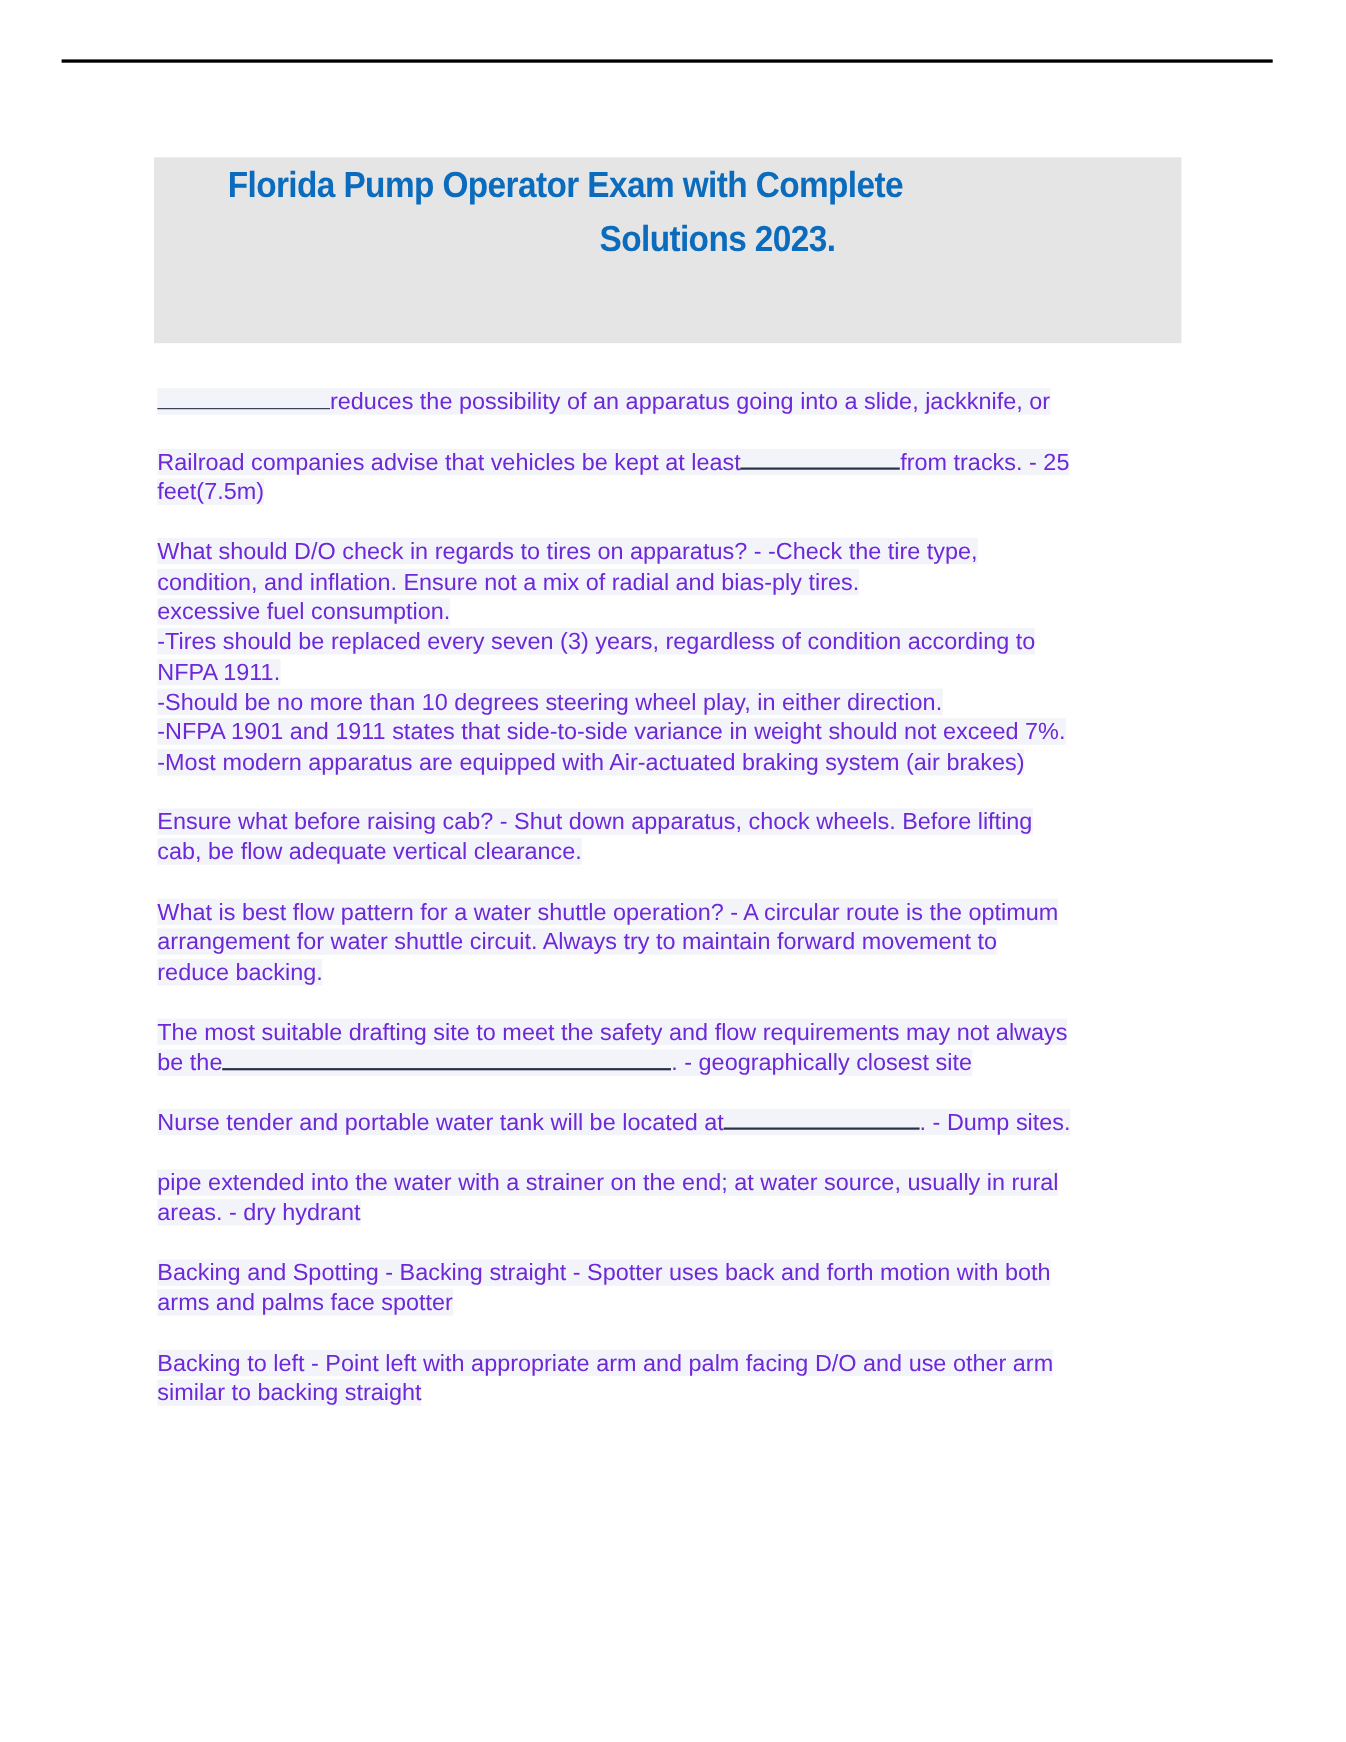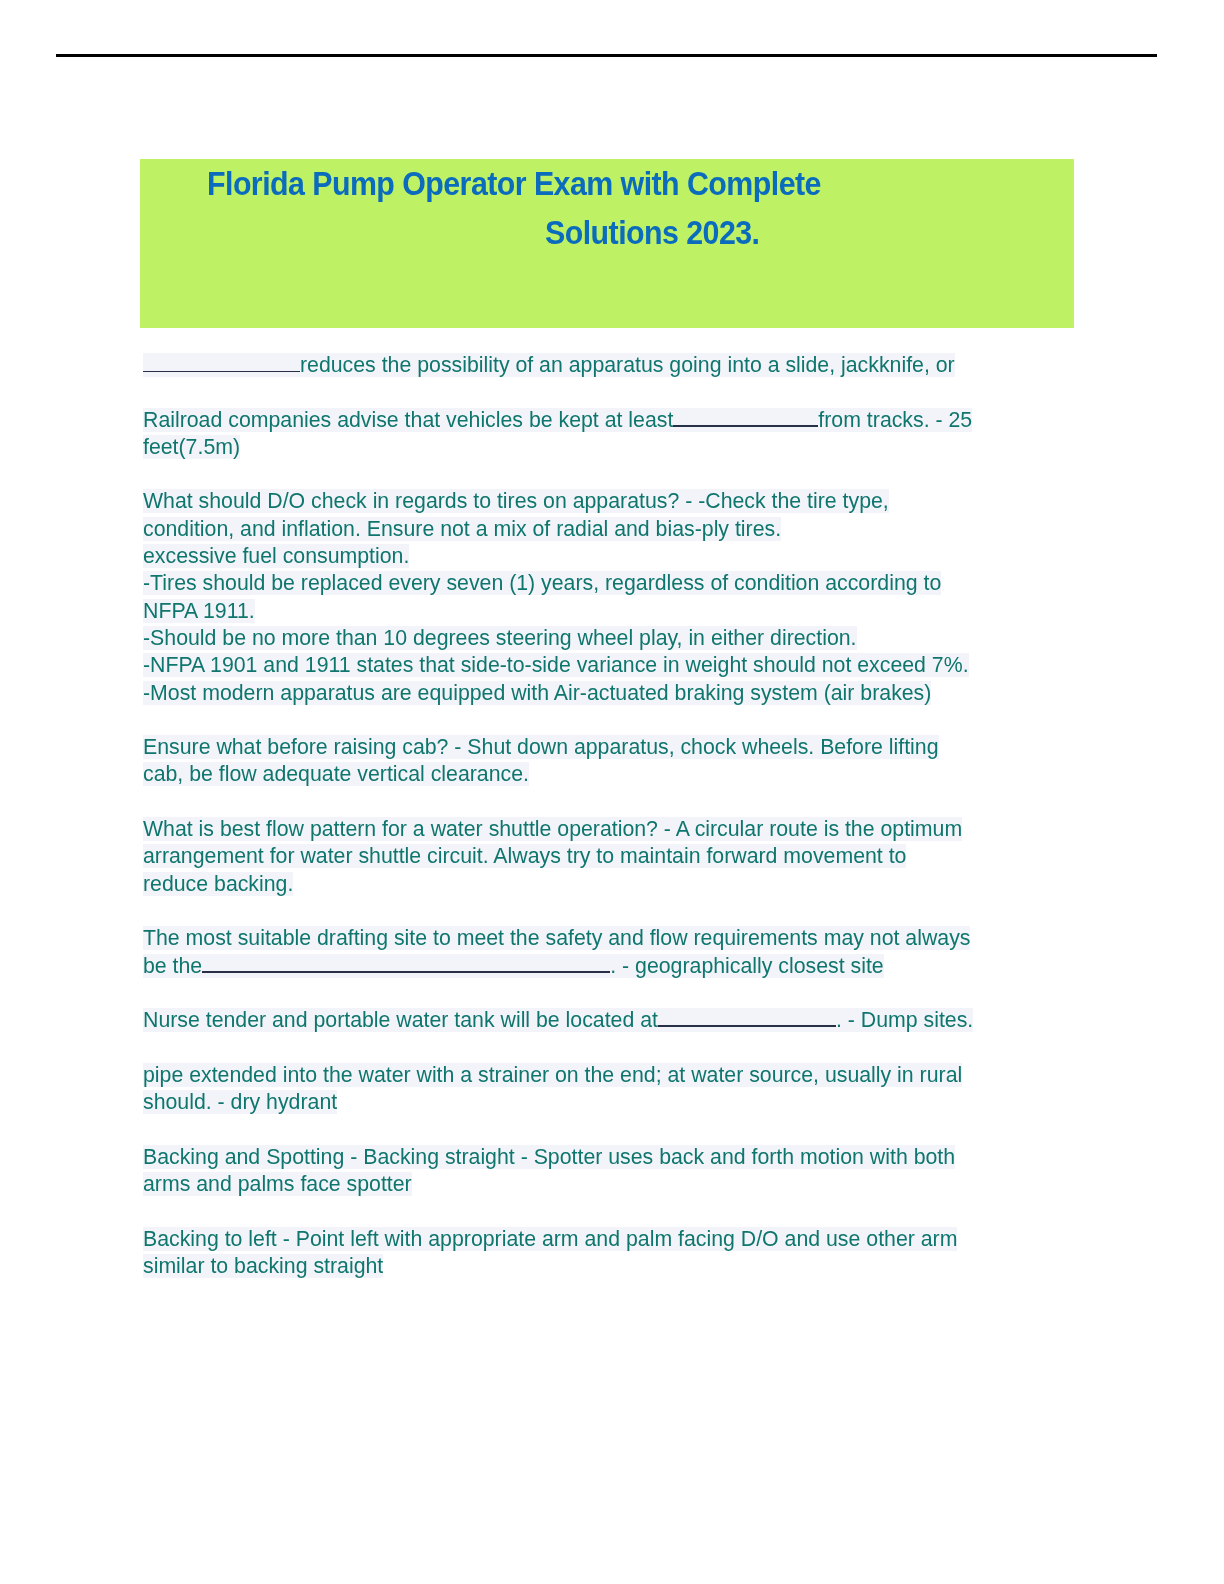--- a/index.html
+++ b/index.html
@@ -21,43 +21,42 @@
       width: 1101px;
       height: 3px;
       background: #000000;
     }
     .title-box {
       position: absolute;
       left: 140px;
       top: 143px;
       width: 934px;
       height: 169px;
-      background: #bef264;
-      margin-top: 16px;
+      background: #e5e5e5;
     }
     .title-line {
       position: absolute;
       font-family: "Liberation Sans", sans-serif;
       font-weight: bold;
       font-size: 33px;
       color: #0b6bbd;
       white-space: nowrap;
       letter-spacing: -0.6px;
       transform: scaleX(0.92);
       transform-origin: left top;
     }
     .title-line.l1 { left: 67px; top: 6px; }
     .title-line.l2 { left: 405px; top: 55px; }
 
     .content {
       position: absolute;
       left: 143px;
       top: 352px;
       width: 940px;
-      color: #0f766e;
+      color: #6d28d9;
       font-size: 21.3px;
       line-height: 27.3px;
     }
     .para {
       margin: 0 0 27.3px 0;
     }
     .line {
       display: block;
       white-space: nowrap;
     }
@@ -93,21 +92,21 @@
 
   <div class="para">
     <span class="line"><span class="hl"><span>Railroad companies advise that vehicles be kept at least</span><span class="blank" style="width:145px"></span><span>from tracks. - 25</span></span></span>
     <span class="line"><span class="hl">feet(7.5m)</span></span>
   </div>
 
   <div class="para">
     <span class="line"><span class="hl">What should D/O check in regards to tires on apparatus? - -Check the tire type,</span></span>
     <span class="line"><span class="hl">condition, and inflation. Ensure not a mix of radial and bias-ply tires.</span></span>
     <span class="line"><span class="hl">excessive fuel consumption.</span></span>
-    <span class="line"><span class="hl">-Tires should be replaced every seven (1) years, regardless of condition according to</span></span>
+    <span class="line"><span class="hl">-Tires should be replaced every seven (3) years, regardless of condition according to</span></span>
     <span class="line"><span class="hl">NFPA 1911.</span></span>
     <span class="line"><span class="hl">-Should be no more than 10 degrees steering wheel play, in either direction.</span></span>
     <span class="line"><span class="hl">-NFPA 1901 and 1911 states that side-to-side variance in weight should not exceed 7%.</span></span>
     <span class="line"><span class="hl">-Most modern apparatus are equipped with Air-actuated braking system (air brakes)</span></span>
   </div>
 
   <div class="para">
     <span class="line"><span class="hl">Ensure what before raising cab? - Shut down apparatus, chock wheels. Before lifting</span></span>
     <span class="line"><span class="hl">cab, be flow adequate vertical clearance.</span></span>
   </div>
@@ -123,21 +122,21 @@
     <span class="line"><span class="hl">The most suitable drafting site to meet the safety and flow requirements may not always</span></span>
     <span class="line"><span class="hl"><span>be the</span><span class="blank" style="width:408px"></span><span>. - geographically closest site</span></span></span>
   </div>
 
   <div class="para">
     <span class="line"><span class="hl"><span>Nurse tender and portable water tank will be located at</span><span class="blank" style="width:178px"></span><span>. - Dump sites.</span></span></span>
   </div>
 
   <div class="para">
     <span class="line"><span class="hl">pipe extended into the water with a strainer on the end; at water source, usually in rural</span></span>
-    <span class="line"><span class="hl">should. - dry hydrant</span></span>
+    <span class="line"><span class="hl">areas. - dry hydrant</span></span>
   </div>
 
   <div class="para">
     <span class="line"><span class="hl">Backing and Spotting - Backing straight - Spotter uses back and forth motion with both</span></span>
     <span class="line"><span class="hl">arms and palms face spotter</span></span>
   </div>
 
   <div class="para">
     <span class="line"><span class="hl">Backing to left - Point left with appropriate arm and palm facing D/O and use other arm</span></span>
     <span class="line"><span class="hl">similar to backing straight</span></span>

